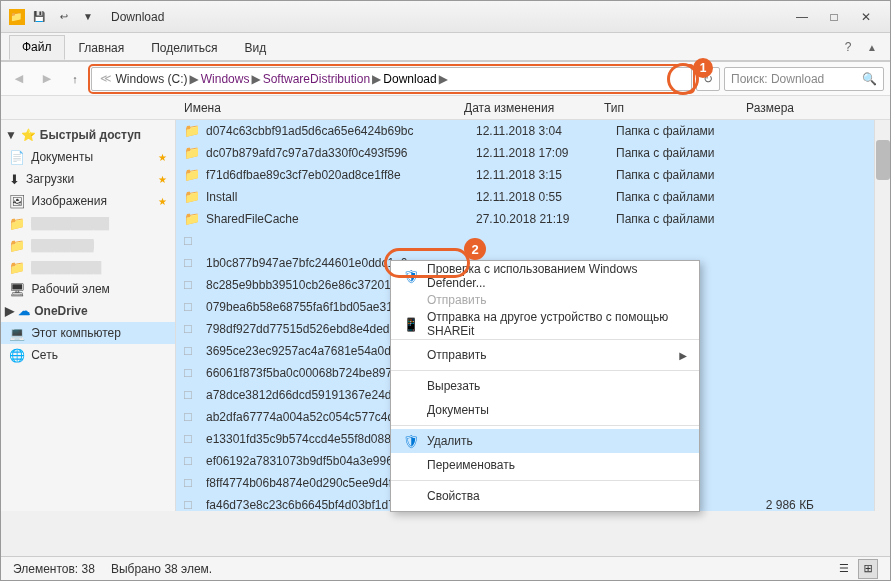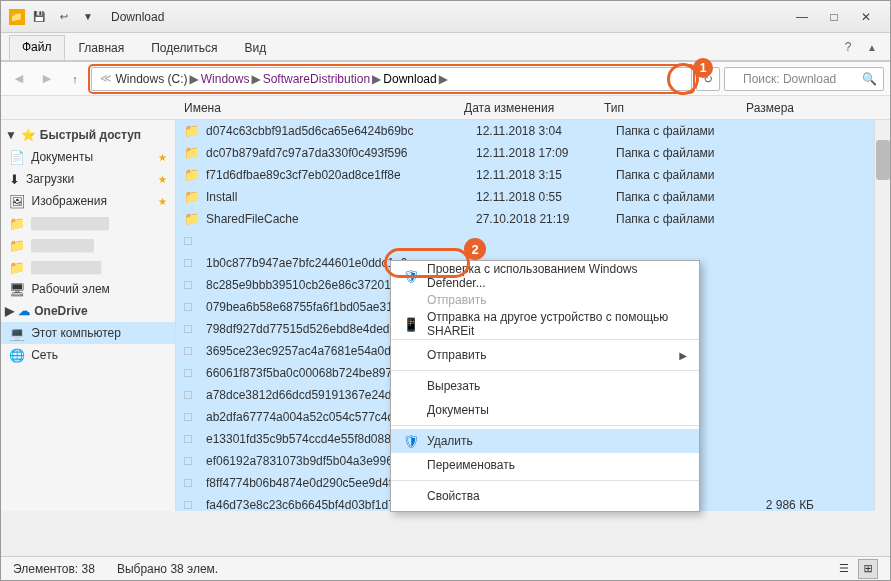--- a/index.html
+++ b/index.html
@@ -268,21 +268,21 @@
     }
 
     
     .statusbar {
       height: 24px;
       background: #f5f5f5;
       border-top: 1px solid #ccc;
       display: flex;
       align-items: center;
       padding: 0 12px;
-      gap: 22px;
+      gap: 16px;
       font-size: 12px;
       color: #333;
       flex-shrink: 0;
       margin-top: 45px;
     }
     .statusbar-right {
       margin-left: auto;
       display: flex;
       gap: 4px;
     }
@@ -378,21 +378,21 @@
       <span class="path-part current">Download</span>
       <span class="path-sep"> ▶ </span>
 
       <div style="position:absolute;right:-8px;top:50%;transform:translateY(-50%);width:32px;height:32px;border:3px solid #e8622a;border-radius:50%;pointer-events:none;"></div>
       <div style="position:absolute;right:-22px;top:-10px;width:20px;height:20px;background:#e8622a;border-radius:50%;color:white;font-size:12px;font-weight:bold;display:flex;align-items:center;justify-content:center;z-index:201;">1</div>
     </div>
 
     <div class="address-refresh">↻</div>
 
     <div class="search-box">
-      <span style="color:#888;font-size:12px;margin-left:12px;">Поиск: Download</span>
+      <span style="color:#888;font-size:12px;">Поиск: Download</span>
       <span style="margin-left:auto;font-size:12px;color:#888;">🔍</span>
     </div>
   </div>
 
   <div style="display:flex;flex-direction:column;flex:1;overflow:hidden;">
 
     <div class="col-headers">
       <div class="col-header name">Имена</div>
       <div class="col-header date">Дата изменения</div>
       <div class="col-header type">Тип</div>

